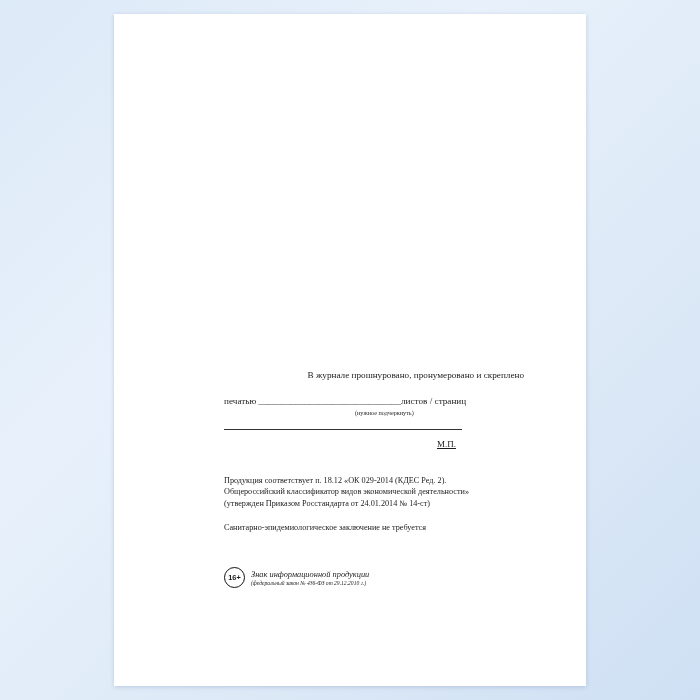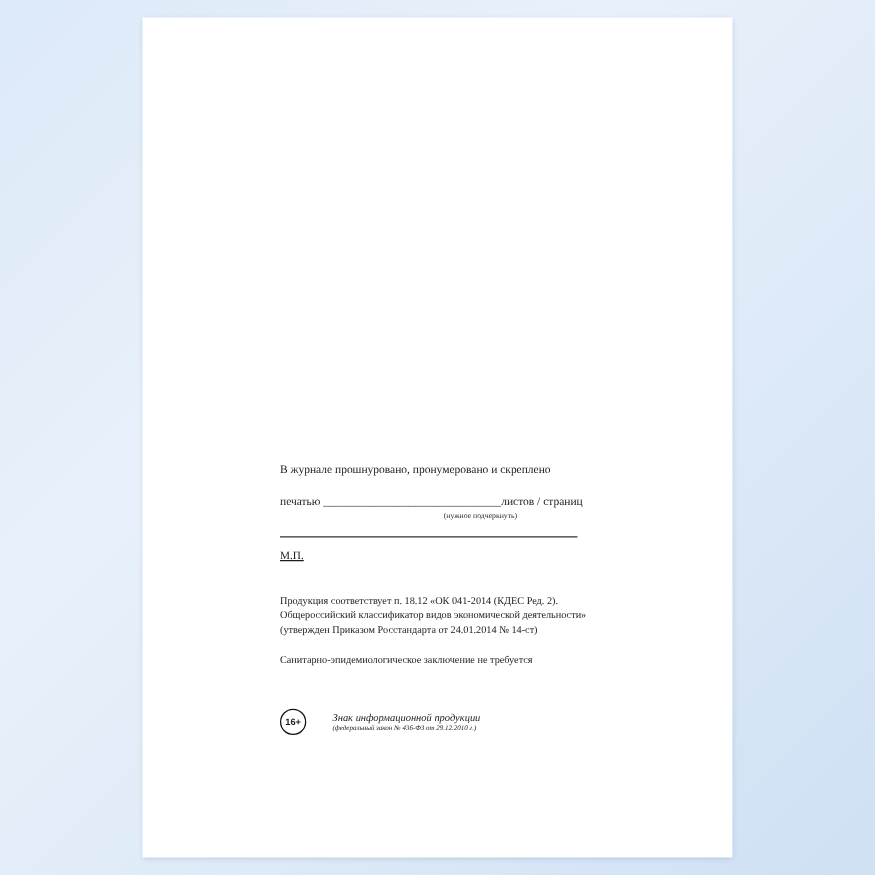--- a/index.html
+++ b/index.html
@@ -32,54 +32,55 @@
     left: 110px;
     top: 355px;
     width: 300px;
     color: #1c1c1c;
   }
   .line {
     font-size: 9.2px;
     line-height: 1.35;
     white-space: nowrap;
   }
-  .l1 { margin-bottom: 14px; }
+  .l1 { margin-bottom: 14px; text-align: right; }
   .l2 { margin-bottom: 1px; }
   .sub {
     font-size: 6.2px;
     text-align: left;
     padding-left: 131px;
     margin-bottom: 12px;
     color: #2a2a2a;
   }
   .l3 { margin-bottom: 17px; }
   .l4 { margin-bottom: 12px; }
   .rule {
     width: 238px;
     border-bottom: 1px solid #333;
     height: 1px;
     margin-bottom: 9px;
   }
   .mp {
     font-size: 9px;
+    text-align: right;
     width: 232px;
     margin-bottom: 26px;
     text-decoration: underline;
   }
   .cert {
     font-size: 8.2px;
     line-height: 1.42;
     white-space: nowrap;
   }
   .gap-sm { height: 11px; }
   .gap-md { height: 12px; }
   .badge-row {
     display: flex;
     align-items: center;
-    gap: 21px;
+    gap: 6px;
     margin-top: 12px;
   }
   .badge {
     width: 19px;
     height: 19px;
     border: 1.4px solid #111;
     border-radius: 50%;
     display: flex;
     align-items: center;
     justify-content: center;
@@ -104,21 +105,21 @@
 
       <div class="line l2">печатью _______________________________листов / страниц</div>
       <div class="sub">(нужное подчеркнуть)</div>
 
 
 
       <div class="rule"></div>
 
       <div class="mp">М.П.</div>
 
-      <div class="cert">Продукция соответствует п. 18.12 «ОК 041-2014 (КДЕС Ред. 2).</div>
+      <div class="cert">Продукция соответствует п. 18.12 «ОК 029-2014 (КДЕС Ред. 2).</div>
       <div class="cert">Общероссийский классификатор видов экономической деятельности»</div>
       <div class="cert italic">(утвержден Приказом Росстандарта от 24.01.2014 № 14-ст)</div>
 
       <div class="gap-md"></div>
       <div class="cert">Санитарно-эпидемиологическое заключение не требуется</div>
 
       <div class="gap-sm"></div>
 
       <div class="gap-sm"></div>
 

